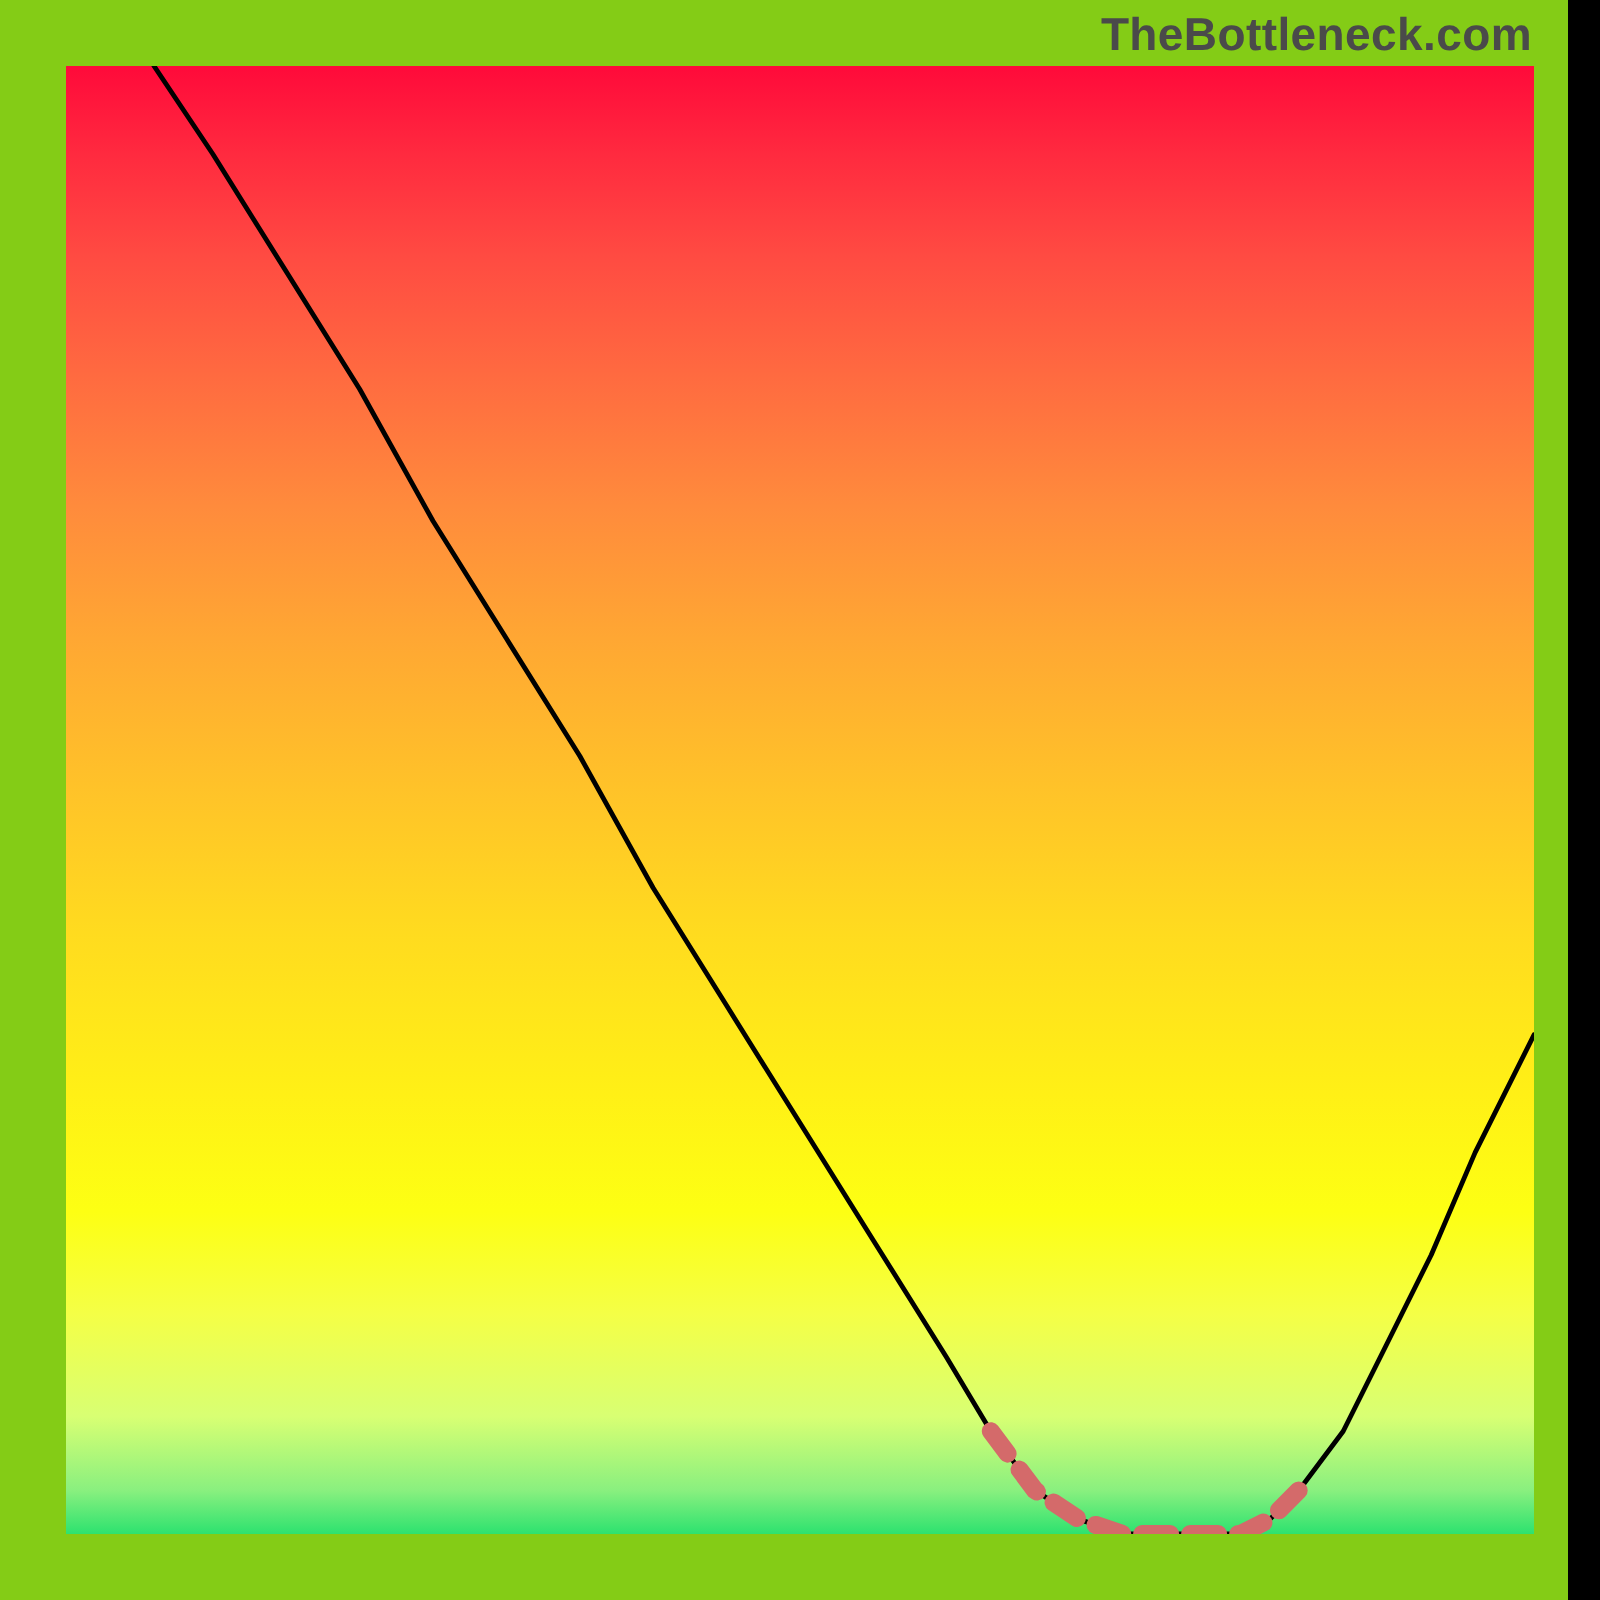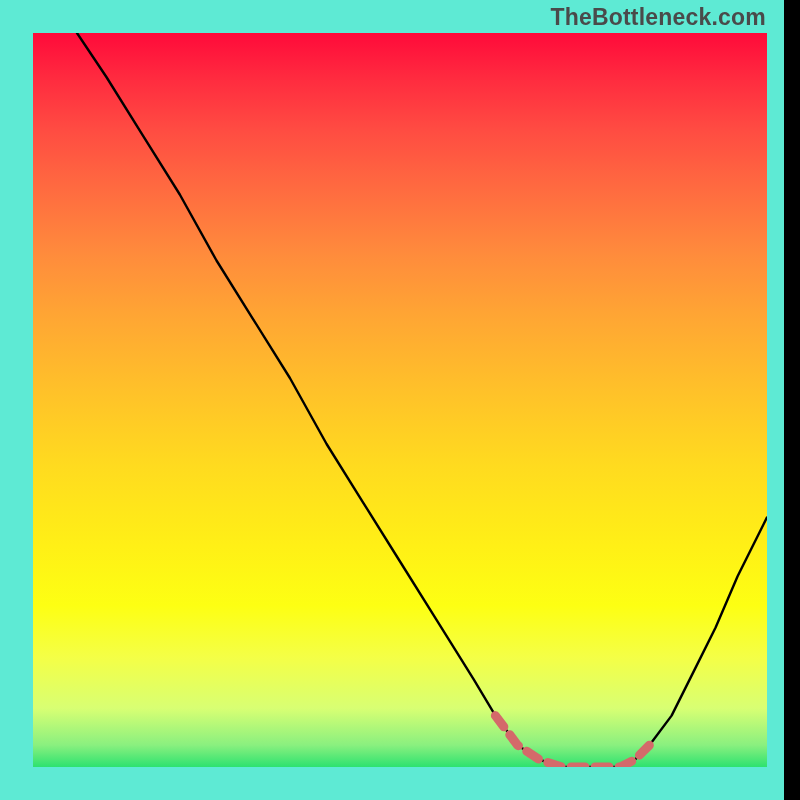--- a/index.html
+++ b/index.html
@@ -10,21 +10,21 @@
     background: #000;
     overflow: hidden;
     font-family: Arial, Helvetica, sans-serif;
   }
   .frame {
     position: absolute;
     top: 0;
     left: 0;
     width: 784px;
     height: 800px;
-    background: #5eead4;
+    background: #84cc16;
     text-decoration: underline;
   }
   .plot-area {
     position: absolute;
     top: 33px;
     left: 33px;
     width: 734px;
     height: 734px;
     background: linear-gradient(to bottom,
       #ff0a3a 0%,

